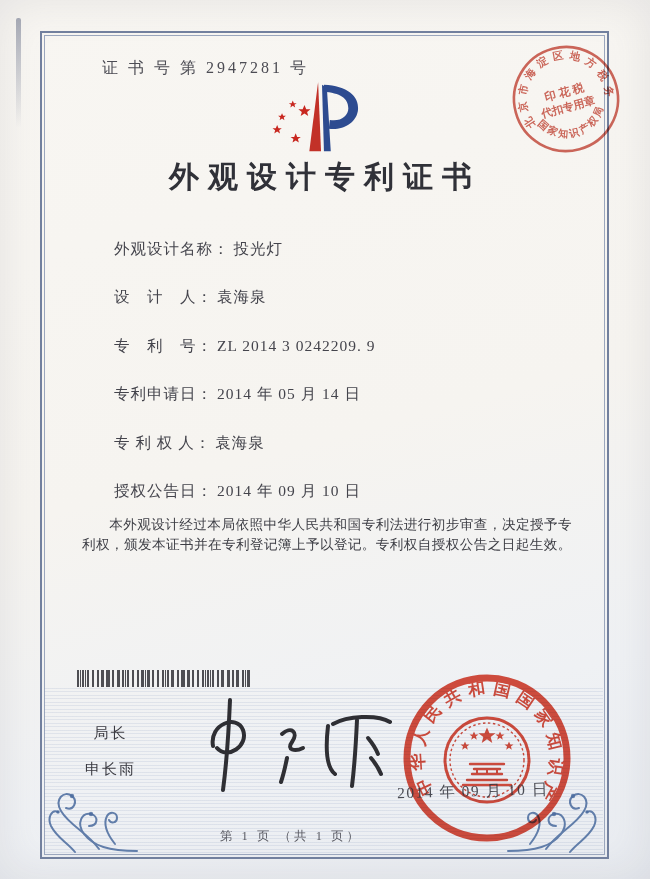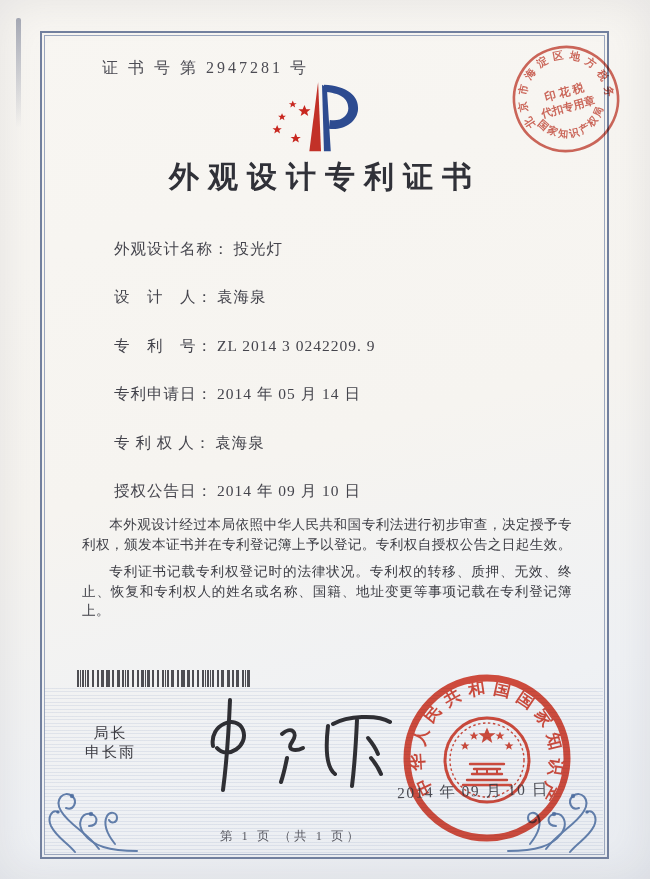--- a/index.html
+++ b/index.html
@@ -57,21 +57,21 @@
   .bodytext p{margin:8px;text-indent:2em;}
   .barcode{
     position:absolute;left:77px;top:670px;width:174px;height:17px;
     background-image:
       repeating-linear-gradient(90deg,#2b2b31 0 2px,transparent 2px 5px),
       repeating-linear-gradient(90deg,#2b2b31 0 1px,transparent 1px 8px),
       repeating-linear-gradient(90deg,transparent 0 3px,#2b2b31 3px 4px,transparent 4px 13px);
     opacity:.82;
   }
   .director{position:absolute;left:85px;top:724px;font-size:15px;color:#3a3a41;letter-spacing:2px;text-align:center;}
-  .director .name{margin-top:0;}
+  .director .name{margin-top:17px;}
   .signature{position:absolute;left:185px;top:694px;width:225px;height:105px;}
   .seal{position:absolute;left:397px;top:668px;width:180px;height:180px;mix-blend-mode:multiply;opacity:.92;}
   .seal-date{
     position:absolute;left:397px;top:781px;width:170px;
     font-size:15.5px;color:rgba(52,54,62,.88);letter-spacing:1.5px;
     transform:rotate(-1.5deg);white-space:nowrap;
   }
   .tax-stamp{position:absolute;left:501px;top:34px;width:130px;height:130px;transform:rotate(-15deg);opacity:.85;mix-blend-mode:multiply;}
   .footer{
     position:absolute;left:0;top:828px;width:582px;text-align:center;
@@ -161,21 +161,20 @@
     <div class="field-row">
       <span class="lab">专 利 权 人：</span><span class="val">袁海泉</span>
     </div>
     <div class="field-row">
       <span class="lab">授权公告日：</span><span class="val">2014 年 09 月 10 日</span>
     </div>
   </div>
 
   <div class="bodytext">
     <p>本外观设计经过本局依照中华人民共和国专利法进行初步审查，决定授予专利权，颁发本证书并在专利登记簿上予以登记。专利权自授权公告之日起生效。</p>
-    <p>专利证书记载专利权登记时的法律状况。专利权的转移、质押、无效、终止、恢复和专利权人的姓名或名称、国籍、地址变更等事项记载在专利登记簿上。</p>
   </div>
 
   <div class="barcode"></div>
 
   <div class="director">
     <div>局长</div>
     <div class="name">申长雨</div>
   </div>
 
   <svg class="signature" viewBox="0 0 225 105">

